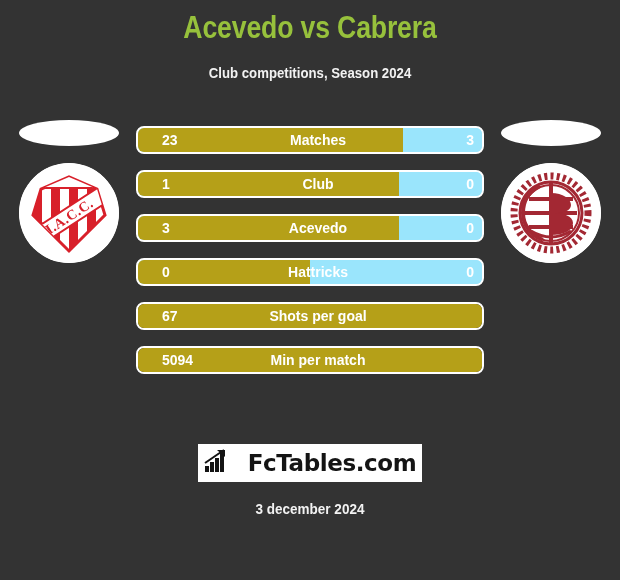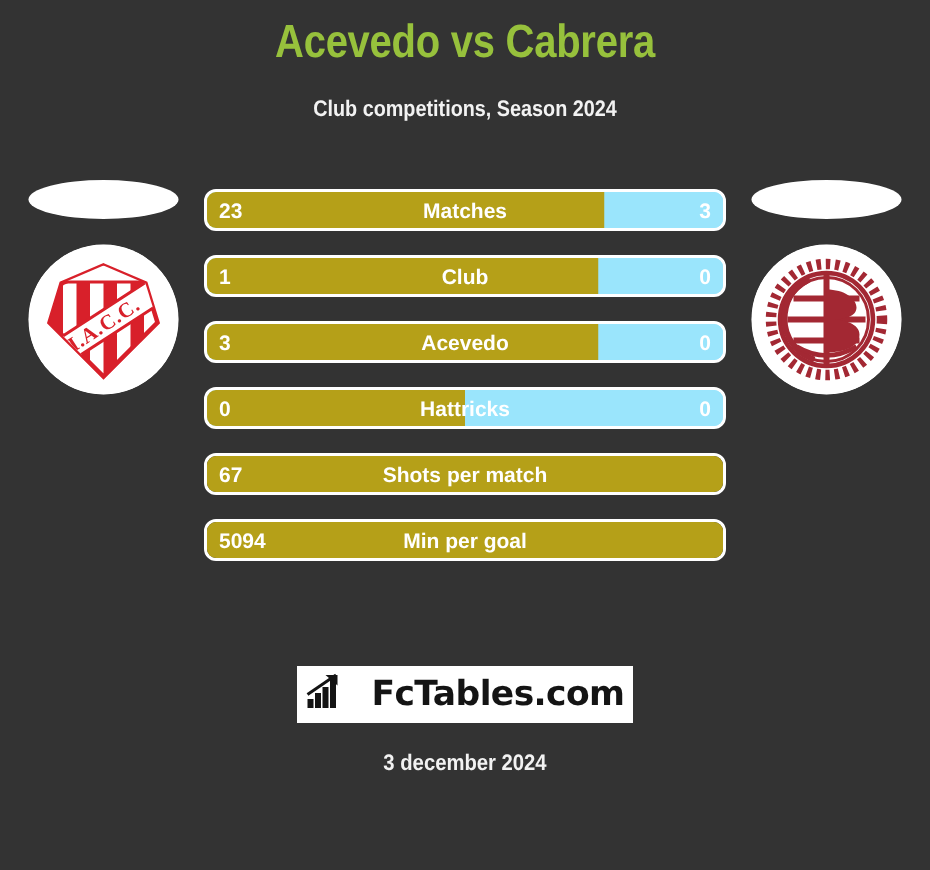--- a/index.html
+++ b/index.html
@@ -122,20 +122,21 @@
     position: absolute;
     top: 0;
     height: 28px;
     line-height: 28px;
     color: #ffffff;
     font-size: 14px;
     font-weight: bold;
     font-family: "Liberation Sans Narrow", "Liberation Sans", sans-serif;
     white-space: nowrap;
     pointer-events: none;
+    margin-left: 16px;
   }
   .bar-label {
     left: 0; right: 0;
     text-align: center;
     border-radius: 13px;
   }
   .bar-val-home { left: 10px;  text-align: left; }
   .bar-val-away { right: 10px; text-align: right; }
 
   
@@ -274,29 +275,29 @@
       <div class="bar-label">Hattricks</div>
       <div class="bar-val-away">0</div>
     </div>
 
 
     <div class="bar-row solo">
       <div class="bar-track">
         <div class="bar-fill-home" style="width:100%"></div>
       </div>
       <div class="bar-val-home">67</div>
-      <div class="bar-label">Shots per match</div>
+      <div class="bar-label">Shots per goal</div>
     </div>
 
     <div class="bar-row solo">
       <div class="bar-track">
         <div class="bar-fill-home" style="width:100%"></div>
       </div>
       <div class="bar-val-home">5094</div>
-      <div class="bar-label">Min per goal</div>
+      <div class="bar-label">Min per match</div>
     </div>
 
   </div>
 
   <div class="fctables">
     <span class="fct-icon">
       <svg width="26" height="24" viewBox="0 0 26 24">
         <rect x="1" y="17" width="4" height="6" fill="#141414"></rect>
         <rect x="6" y="13" width="4" height="10" fill="#141414"></rect>
         <rect x="11" y="9" width="4" height="14" fill="#141414"></rect>

